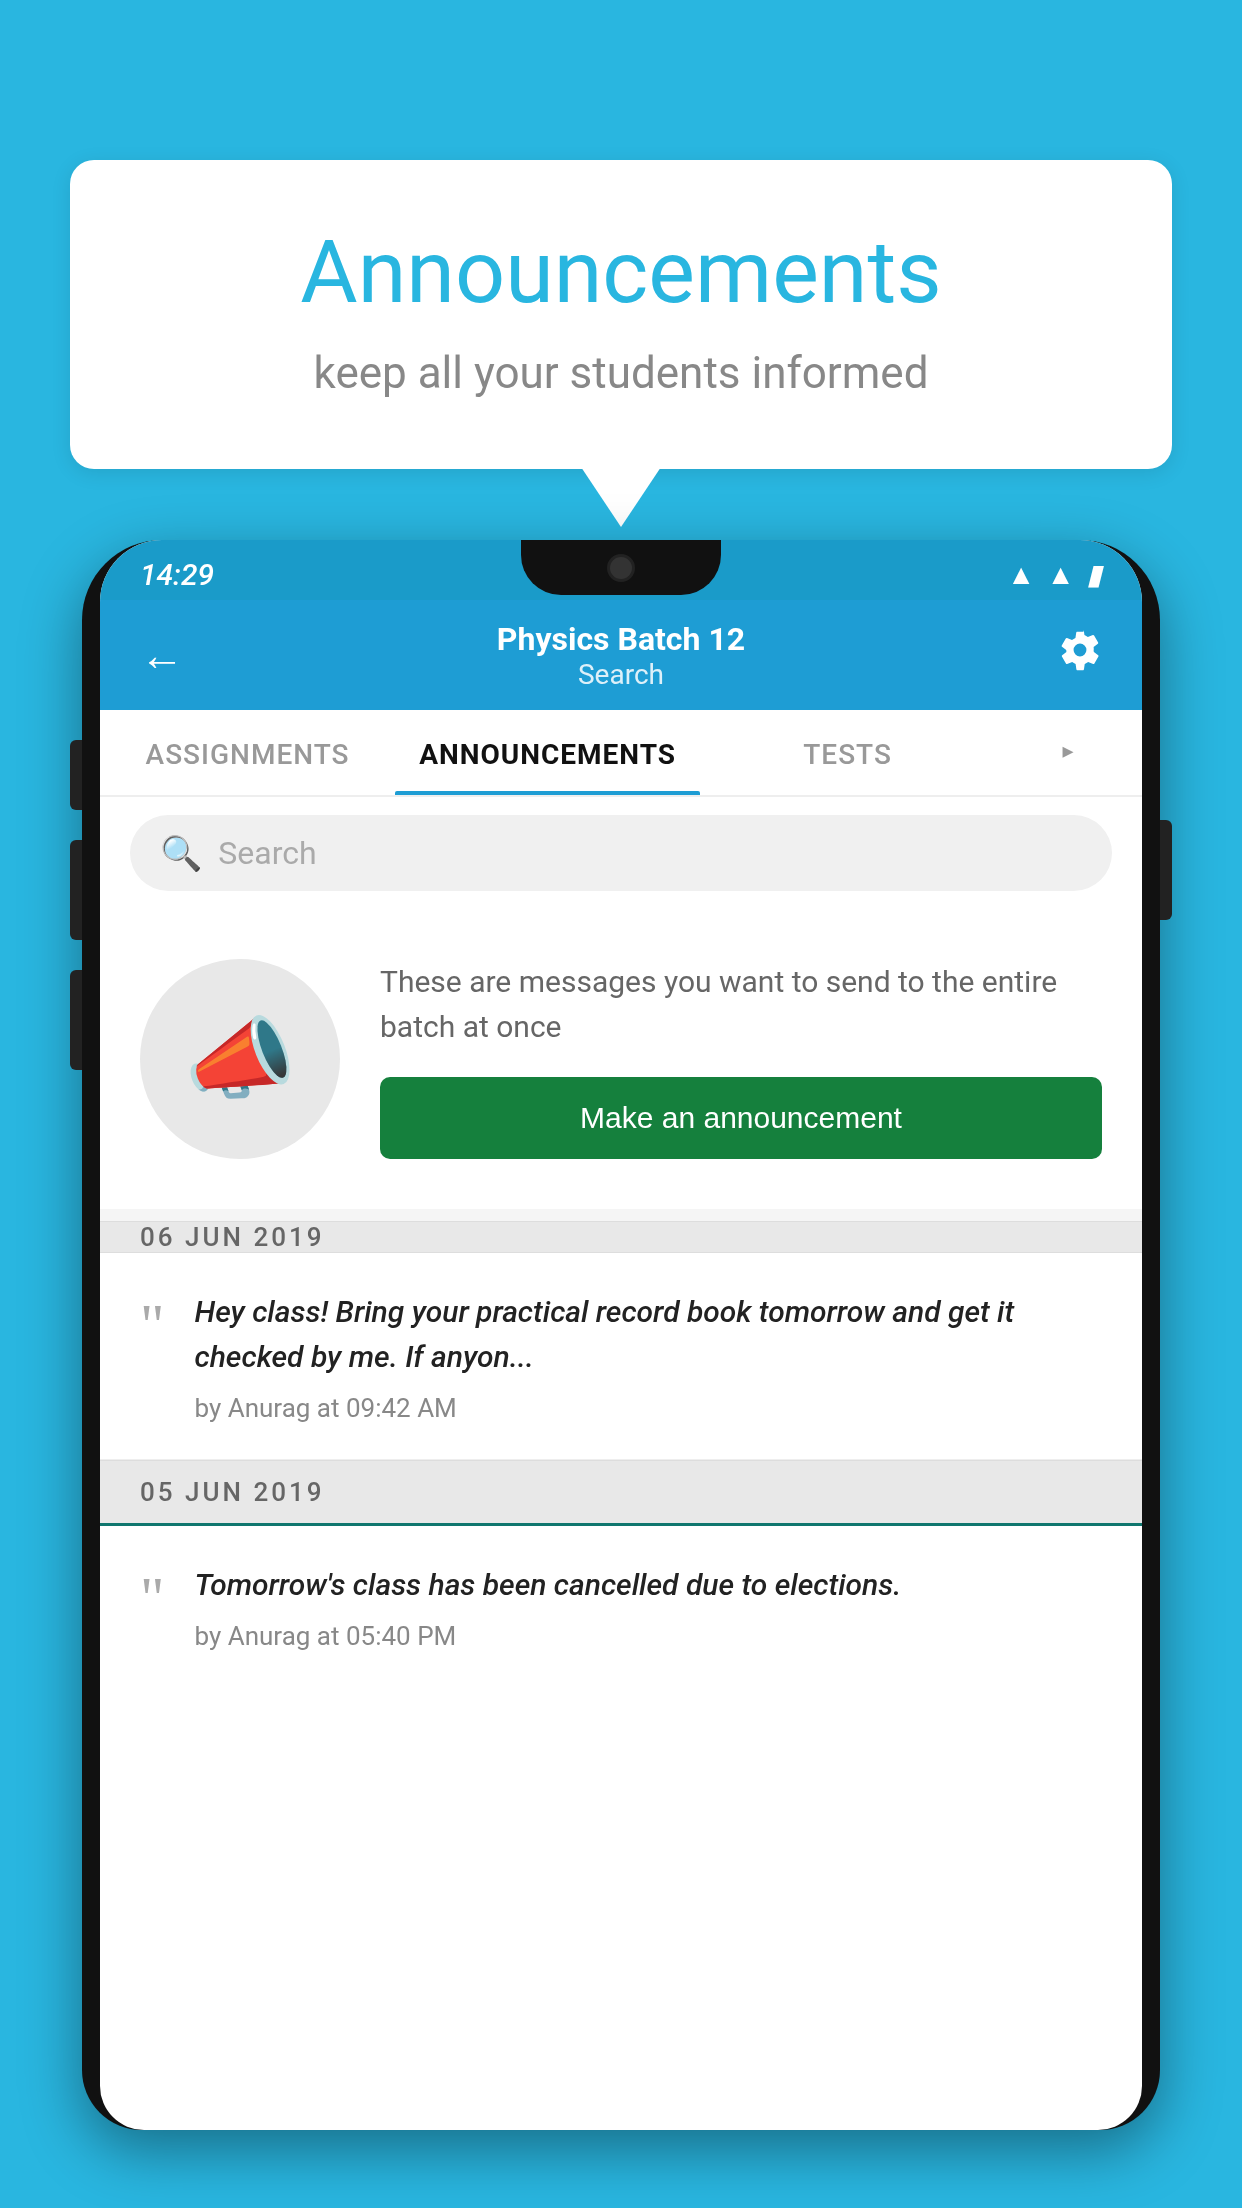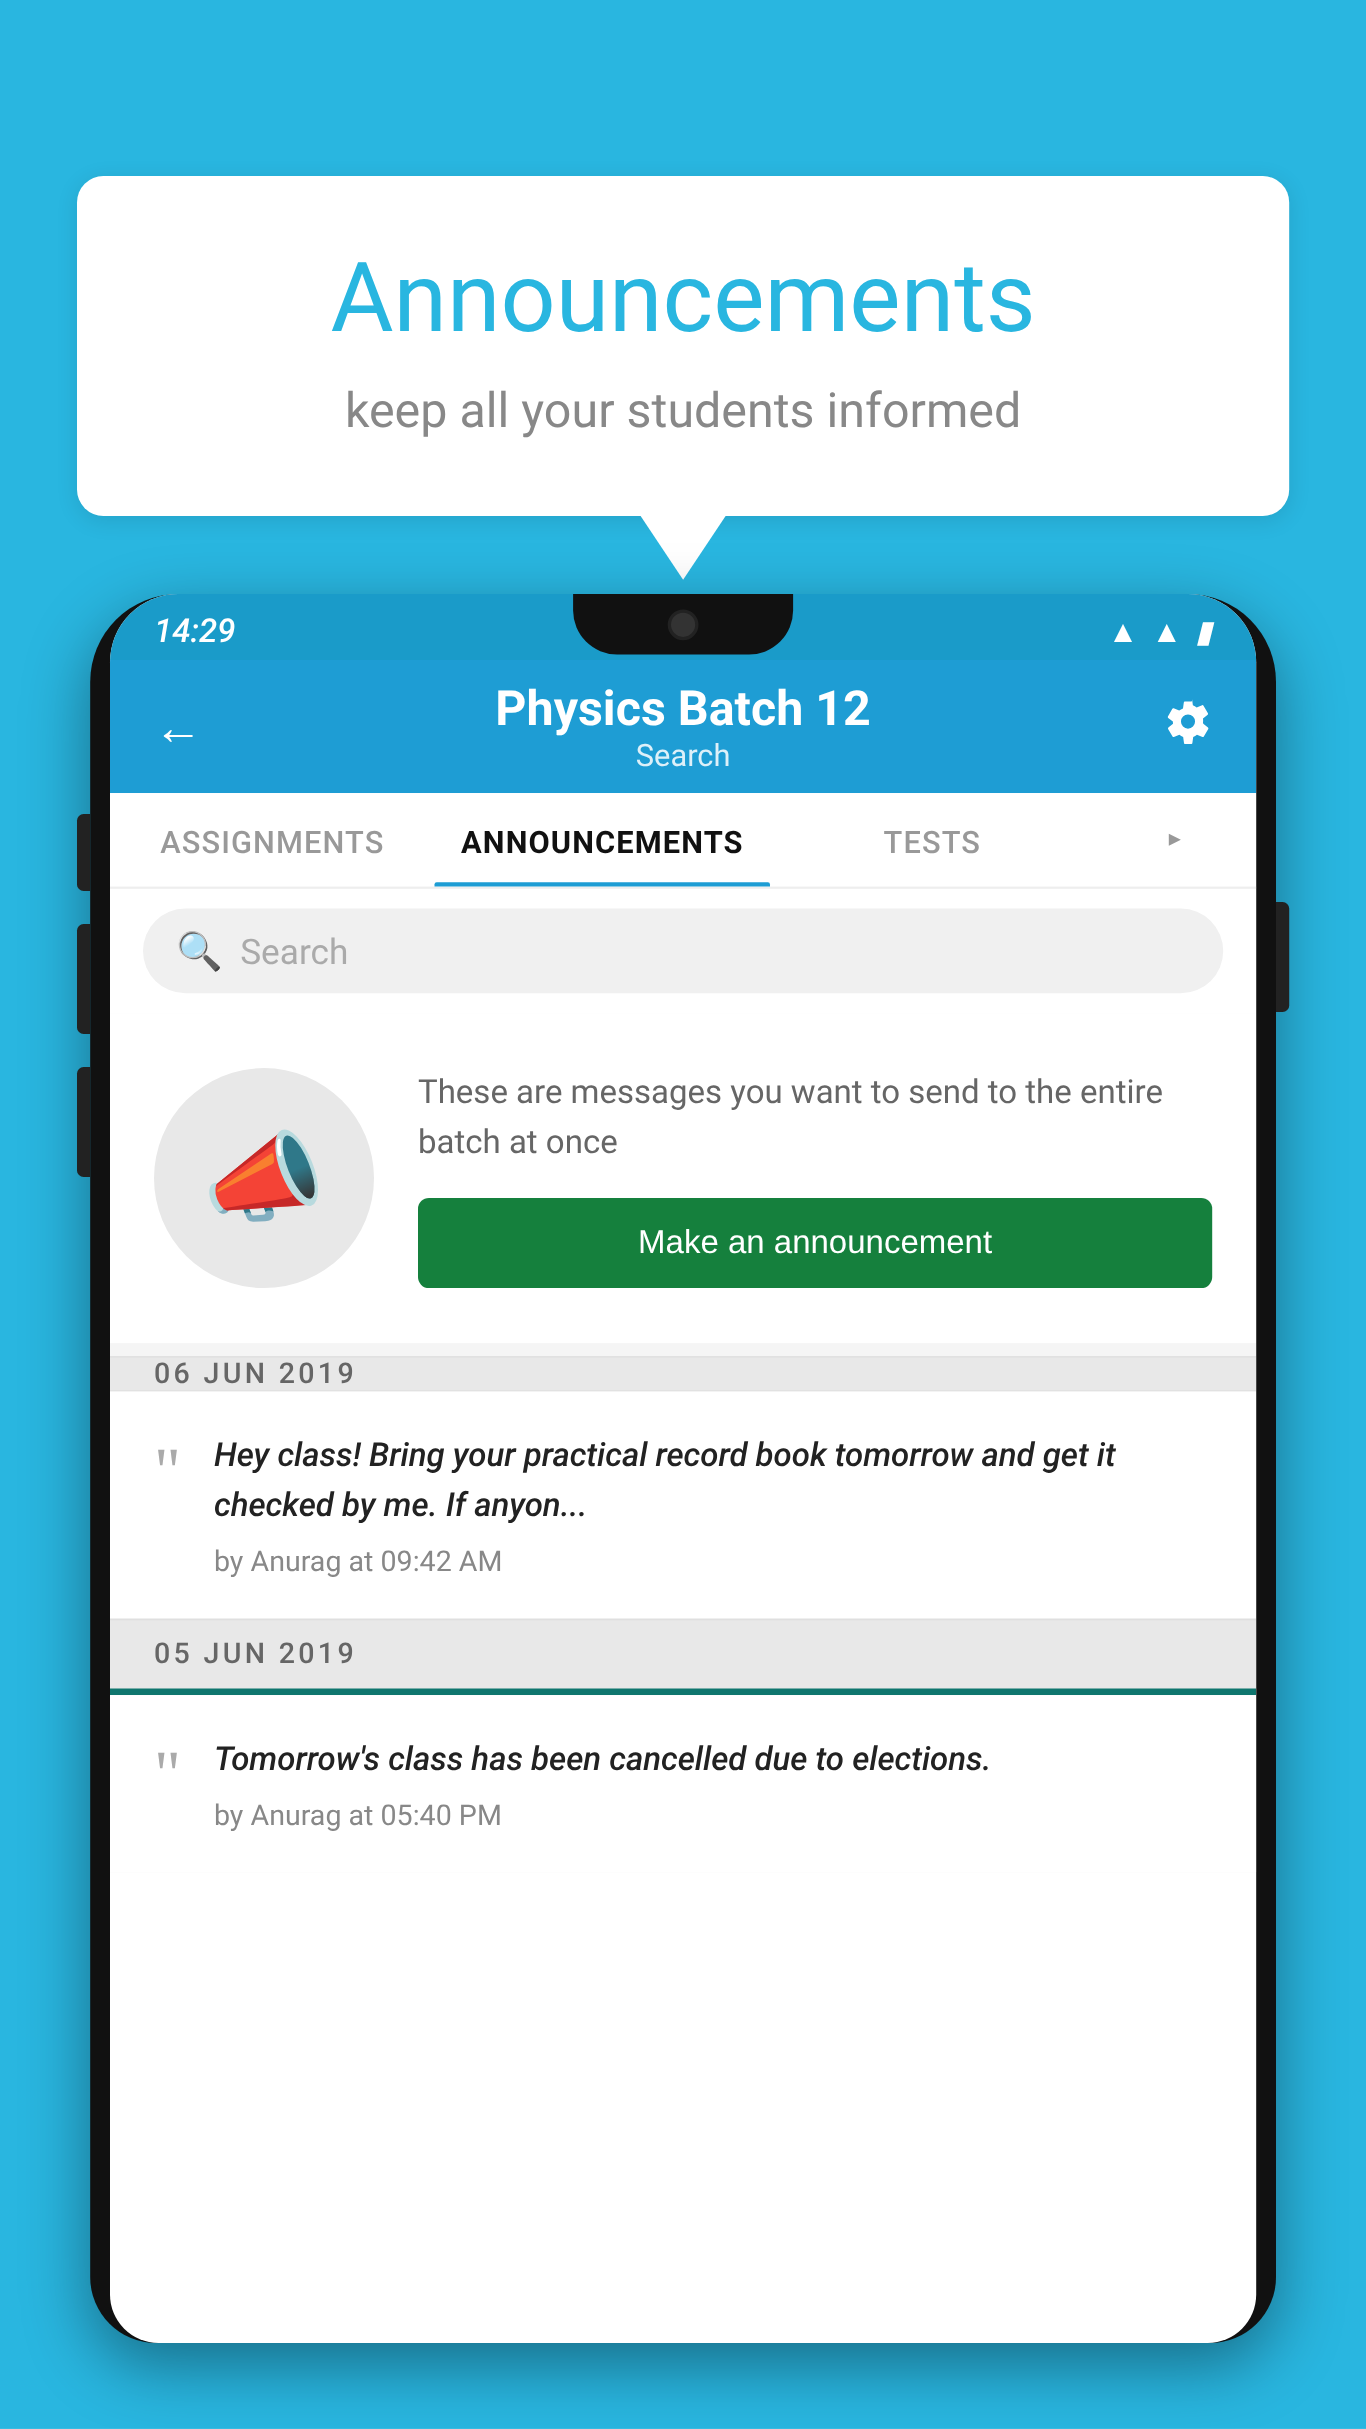--- a/index.html
+++ b/index.html
@@ -195,21 +195,21 @@
       cursor: pointer;
     }
 
     .header-title-group {
       text-align: center;
       flex: 1;
     }
 
     .header-title {
       color: white;
-      font-size: 44px;
+      font-size: 32px;
       font-weight: 700;
     }
 
     .header-subtitle {
       color: rgba(255,255,255,0.85);
       font-size: 28px;
       font-weight: 400;
     }
 
     .header-settings {
@@ -381,21 +381,21 @@
     }
 
     .date-separator-2 {
       background: #e8e8e8;
       padding: 16px 40px;
       font-size: 26px;
       color: #666;
       letter-spacing: 3px;
       font-weight: 500;
       border-top: 1px solid #ddd;
-      border-bottom: 6px solid #0f766e;
+      border-bottom: 3px solid #0f766e;
     }
 
     .announcement-item-2 {
       background: white;
       padding: 36px 40px;
       display: flex;
       align-items: flex-start;
       gap: 30px;
     }
 

